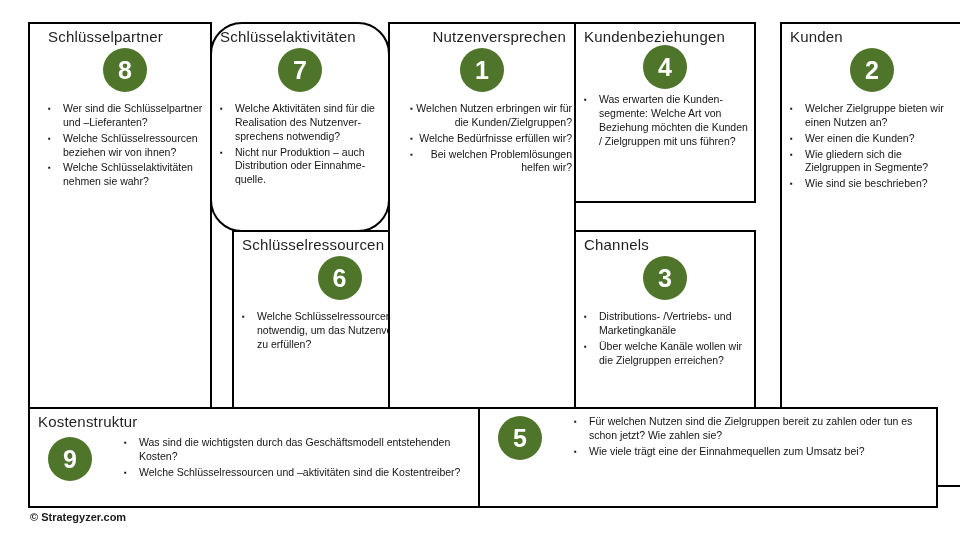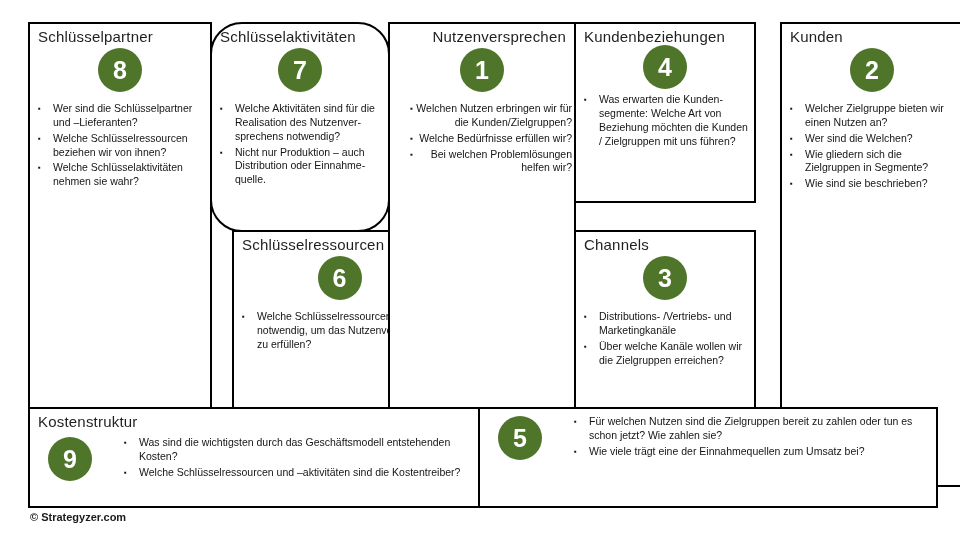--- a/index.html
+++ b/index.html
@@ -69,21 +69,21 @@
     font-size:11px;
     color:#1a1a1a;
     font-weight:bold;
   }
 </style>
 </head>
 <body>
 
 <div>
 
-  <section class="box" style="left:28px; top:22px; width:184px; height:387px;">
+  <section class="box" style="left:28px; top:22px; width:184px; height:387px;padding-left:10px;">
     <h2>Schlüsselpartner</h2>
     <div class="circle" style="background: rgb(78, 117, 41);">
       <span>8</span>
     </div>
     <ul class="blist">
         <li>
           <span class="bm">▪</span>
           <span class="bt">Wer sind die Schlüsselpartner und –Lieferanten?</span>
         </li>
         <li>
@@ -183,21 +183,21 @@
     <div class="circle" style="background: rgb(78, 117, 41);">
       <span>2</span>
     </div>
     <ul class="blist">
         <li>
           <span class="bm">▪</span>
           <span class="bt">Welcher Zielgruppe bieten wir einen Nutzen an?</span>
         </li>
         <li>
           <span class="bm">▪</span>
-          <span class="bt">Wer sind die Welchen?</span>
+          <span class="bt">Wer einen die Kunden?</span>
         </li>
         <li>
           <span class="bm">▪</span>
           <span class="bt">Wie gliedern sich die Zielgruppen in Segmente?</span>
         </li>
         <li>
           <span class="bm">▪</span>
           <span class="bt">Wie sind sie beschrieben?</span>
         </li>
       </ul>

